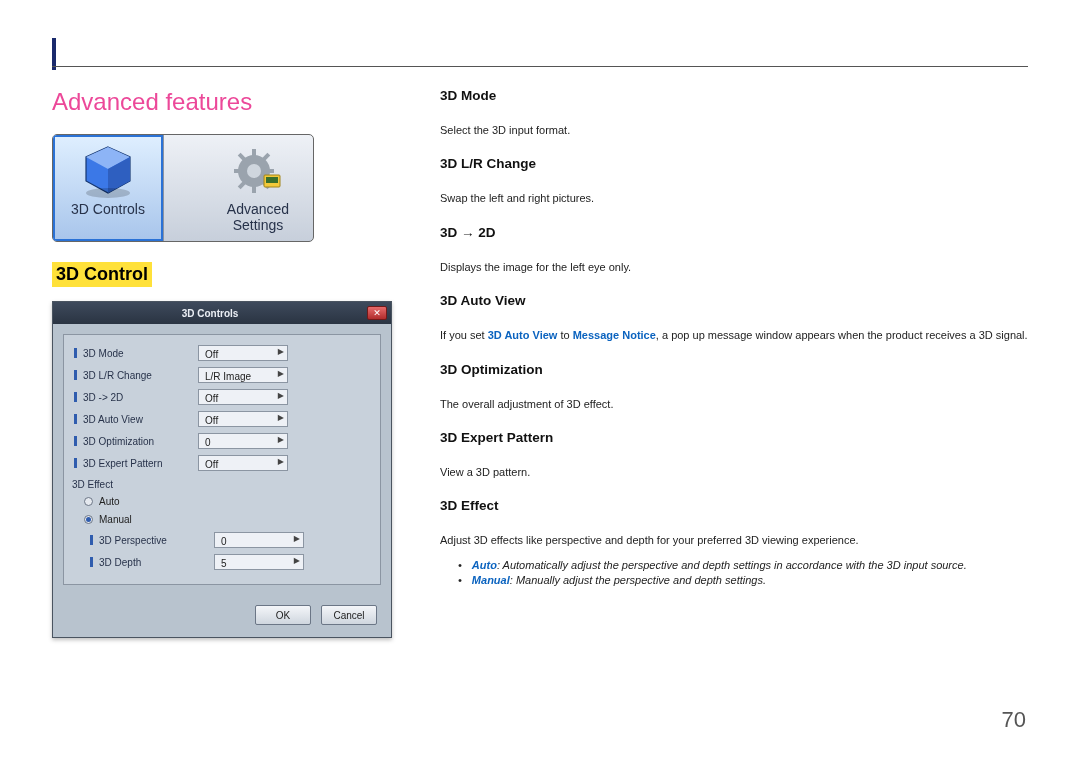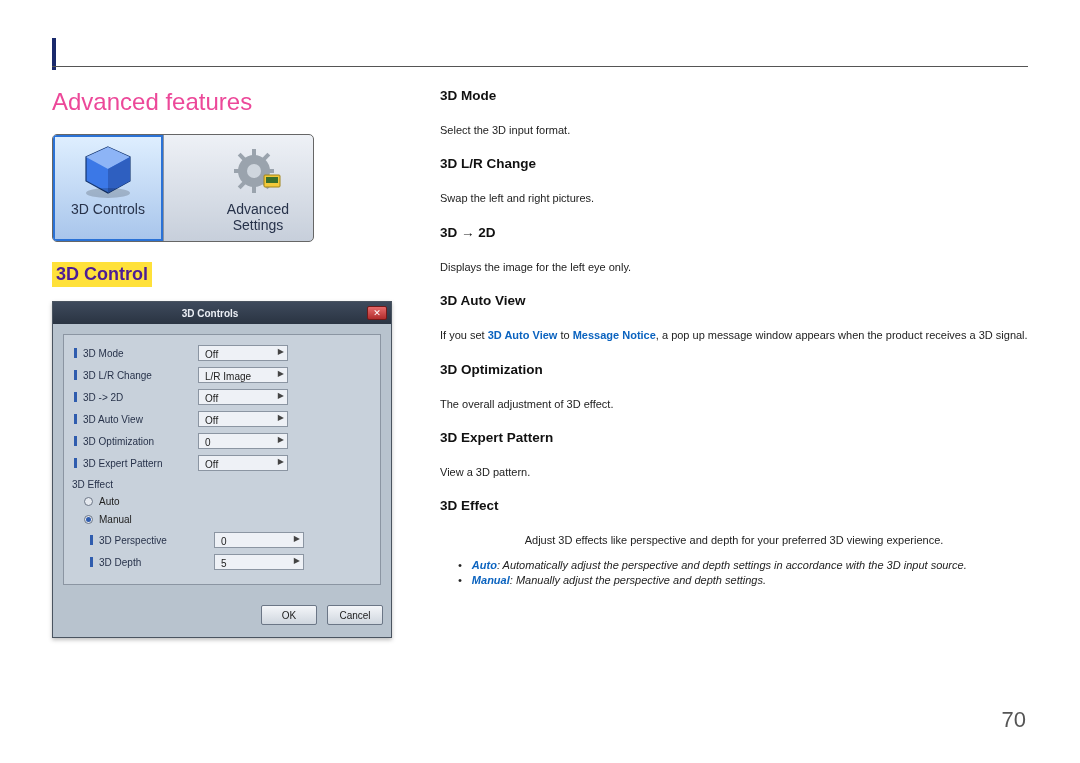--- a/index.html
+++ b/index.html
@@ -13,48 +13,48 @@
   .section-title { font-size: 24px; color: #ec4899; font-weight: 500; margin-bottom: 18px; }
   
   .tiles { display: flex; width: 262px; border: 1px solid #666; border-radius: 5px; overflow: hidden; margin-bottom: 20px; background: linear-gradient(#eef1f6,#c7cfdb); }
   .tile { flex:1; padding: 6px 4px 8px 4px; text-align: center; }
   .tile + .tile { border-left: 1px solid #8a93a2; padding-left: 43px; }
   .tile.selected { background: linear-gradient(#dfefff,#a8c5eb); box-shadow: inset 0 0 0 2px #2a72d6; }
   .tile .icon-box { height: 60px; display:flex; align-items:center; justify-content:center; }
   .tile .cap { font-size: 14px; color: #27324a; line-height: 1.15; }
   .cube3d svg { width: 60px; height: 60px; }
   .gear svg { width: 52px; height: 52px; }
-  .highlight-heading { display:inline-block; background: #ffe13a; font-size: 18px; font-weight: 700; color: #4c1d95; padding: 2px 4px; margin-bottom: 14px; }
+  .highlight-heading { display:inline-block; background: #ffe13a; font-size: 18px; font-weight: 700; color: #000000; padding: 2px 4px; margin-bottom: 14px; }
 
   
   .dialog { width: 340px; background: #b8c3ce; border: 1px solid #4a5460; box-shadow: 0 2px 4px rgba(0,0,0,0.25); font-size: 10px; color: #222; }
   .titlebar { display:flex; align-items:center; height: 22px; background: linear-gradient(#3e4a5c,#2a3442); color: #eaeef4; padding: 0 4px 0 0; }
   .titlebar .tspacer { flex:1; }
   .titlebar .title { flex:0 0 auto; font-size: 10px; font-weight: 700; }
   .titlebar .tspacer2 { flex:1; }
   .closebtn { width: 20px; height: 14px; background: linear-gradient(#e86b6b,#b02c2c); border: 1px solid #731919; border-radius: 2px; display:flex;align-items:center;justify-content:center; color:#fff; font-size:9px; line-height:1; }
   .dialog-inner { margin: 10px; background: #c8d1db; border: 1px solid #8b95a2; padding: 6px 6px 10px 6px; }
   .row { display:flex; align-items:center; height: 20px; margin: 2px 4px; }
   .row .bullet { width: 3px; height: 10px; background: #2f5cae; margin-right: 6px; }
   .row .lab { flex: 0 0 115px; color: #27324a; }
   .row .val { flex: 0 0 90px; height: 16px; background: #eef1f6; border: 1px solid #8b95a2; display:flex; align-items:flex-end; padding: 0 4px 0 6px; position:relative; }
   .row .val .arrow { position:absolute; right:3px; top:1px; font-size:8px; color:#444; }
   .subhead { margin: 6px 2px 2px 2px; color:#27324a; font-size:10px; }
   .radio-row { display:flex; align-items:center; height:18px; margin-left: 14px; }
   .radio { width: 9px; height: 9px; border: 1px solid #6b7686; border-radius: 50%; margin-right: 6px; display:inline-flex; align-items:center; justify-content:center; background:#e5e9ef; }
   .radio.sel::after { content:""; width:5px; height:5px; border-radius:50%; background:#2f5cae; }
   .sub-rows { margin-left: 16px; }
-  .btnbar { display:flex; justify-content:flex-end; gap:10px; padding: 10px 8px 12px 0; }
+  .btnbar { display:flex; justify-content:flex-end; gap:10px; padding: 10px 14px 12px 0; }
   .dlgbtn { min-width: 56px; height: 20px; font-size: 10px; background: linear-gradient(#f4f6f9,#cfd6de); border: 1px solid #6b7686; border-radius: 2px; display:flex; align-items:center; justify-content:center; }
 
   
   .item-h { font-size: 13.5px; font-weight: 700; color: #111; margin-top: 4px; }
   .item-h.first { margin-top: 0; }
   .desc { font-size: 11px; color: #222; margin: 20px 0 18px 0; line-height: 1.4; }
-  .desc.tight { margin-bottom: 10px; text-align: center; }
+  .desc.tight { margin-bottom: 10px; }
   ul.bullets { list-style: none; margin: 0 0 18px 18px; }
   ul.bullets li { font-size: 11px; color:#222; margin: 3px 0; display:flex;font-style:italic; }
   ul.bullets li::before { content: "\2022"; margin-right: 10px; color:#222; }
   .kw { color: #0b63bf; font-weight: 700; }
   .pagenum { position:absolute; right: 54px; bottom: 30px; font-size: 22px; color: #555; margin-left: 28px; }
 </style>
 </head>
 <body>
 
 <div class="page">

